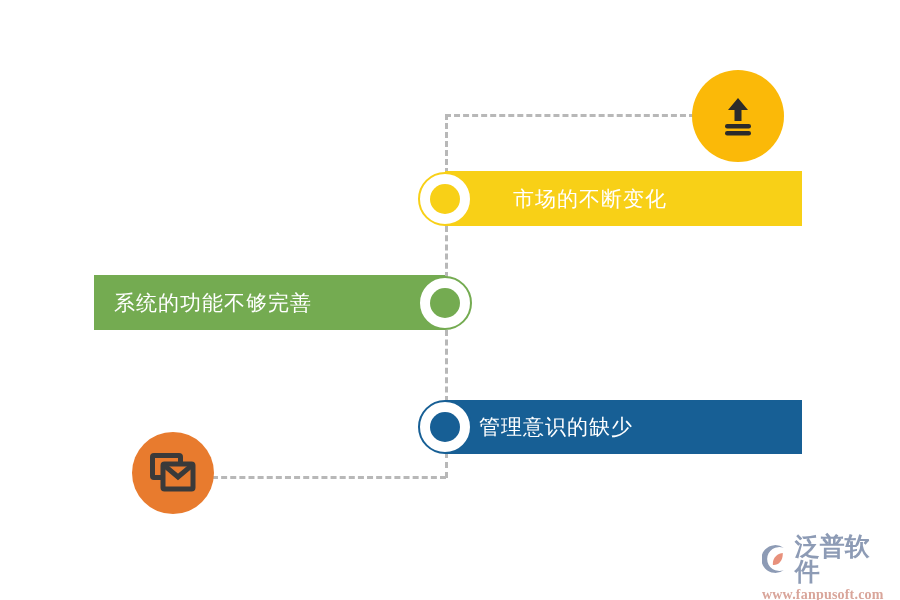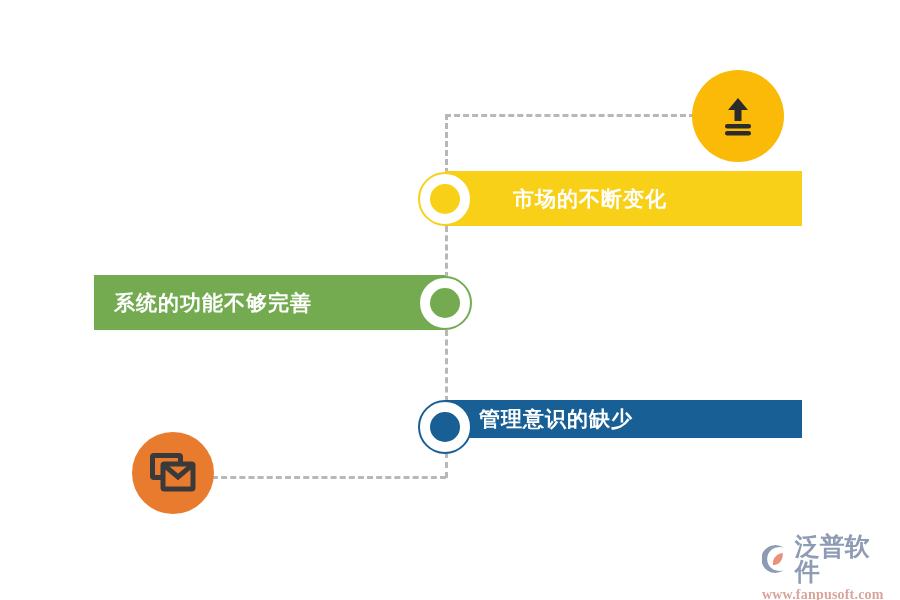--- a/index.html
+++ b/index.html
@@ -32,21 +32,21 @@
 
   
   .bar {
     position: absolute;
     display: flex;
     align-items: center;
     box-sizing: border-box;
   }
   .bar-label {
     font-size: 21px;
-    font-weight: bold;
+    font-weight: normal;
     color: #ffffff;
     letter-spacing: 1px;
     white-space: nowrap;
   }
 
   .bar-yellow {
     background: #F8D017;
     left: 445px;
     top: 171px;
     width: 357px;
@@ -59,21 +59,21 @@
     top: 275px;
     width: 351px;
     height: 55px;
     padding-left: 20px;
   }
   .bar-blue {
     background: #175F95;
     left: 445px;
     top: 400px;
     width: 357px;
-    height: 38px;
+    height: 54px;
     padding-left: 34px;
   }
 
   
   .node {
     position: absolute;
     border-radius: 50%;
     background: #ffffff;
     display: flex;
     align-items: center;

